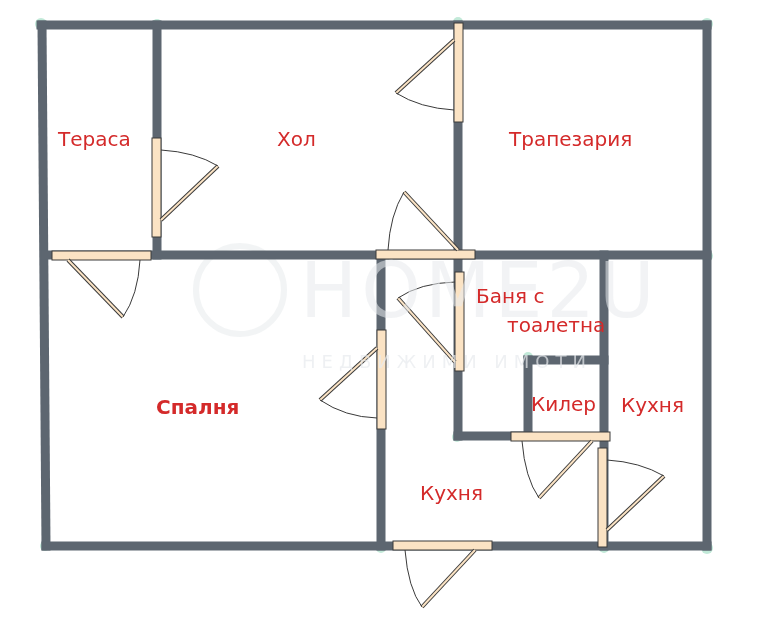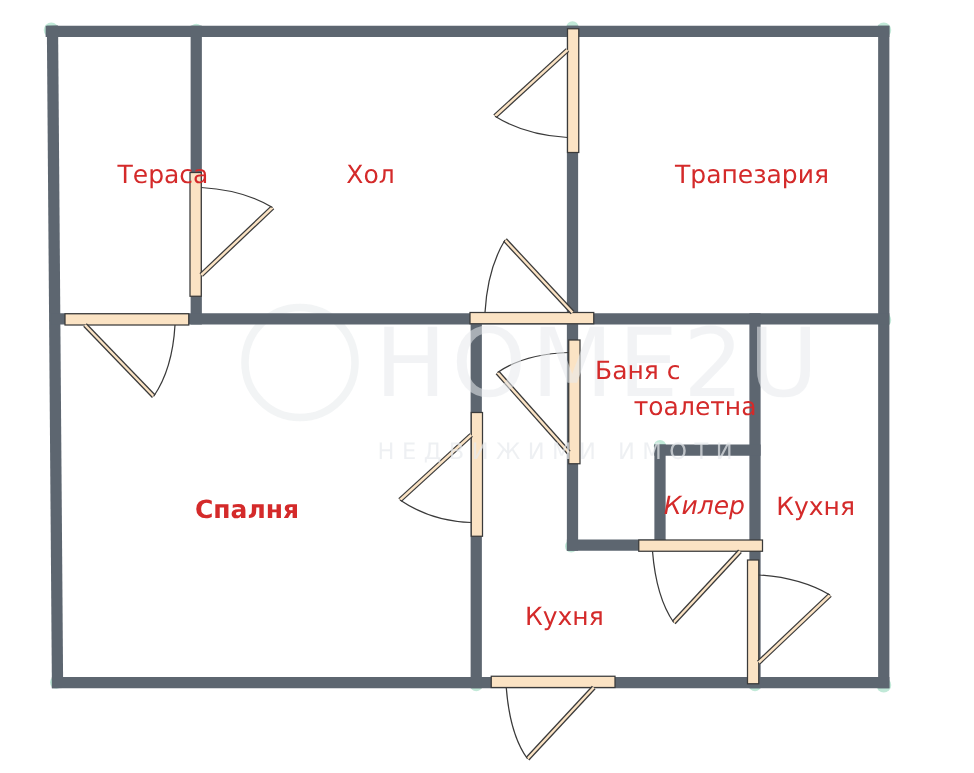--- a/index.html
+++ b/index.html
@@ -105,21 +105,21 @@
     <rect x="393" y="541" width="99" height="9"></rect>
     <line x1="475" y1="550" x2="422" y2="607" stroke="#3a3a3a" stroke-width="4"></line>
     <line x1="475" y1="550" x2="422" y2="607" stroke="#fbe3c4" stroke-width="2"></line>
     <path d="M405 550 Q408 588 422 607" fill="none"></path>
   </g>
 </svg>
 
 <div class="watermark" style="left:300px; top:246px; font-size:76px; letter-spacing:4px; opacity:0.55;">HOME2U</div>
 <div class="watermark" style="left:302px; top:330px; font-size:18px; letter-spacing:6px; opacity:0.7;margin-top:21px;">НЕДВИЖИМИ ИМОТИ</div>
 
-<div class="label" style="left:58px; top:127px;margin-left:36px;">Тераса</div>
+<div class="label" style="left:58px; top:127px;">Тераса</div>
 <div class="label" style="left:277px; top:127px;">Хол</div>
-<div class="label" style="left:509px; top:127px;margin-left:31px;">Трапезария</div>
+<div class="label" style="left:509px; top:127px;">Трапезария</div>
 <div class="label" style="left:476px; top:284px;">Баня с</div>
 <div class="label" style="left:476px; top:313px;margin-left:31px;">тоалетна</div>
 <div class="label" style="left:621px; top:371px;margin-top:22px;">Кухня</div>
-<div class="label" style="left:531px; top:392px;font-style:italic;">Килер</div>
+<div class="label" style="left:531px; top:392px;">Килер</div>
 <div class="label" style="left:156px; top:395px;font-weight:bold;">Спалня</div>
 <div class="label" style="left:420px; top:481px;">Кухня</div>
 
 </body></html>

